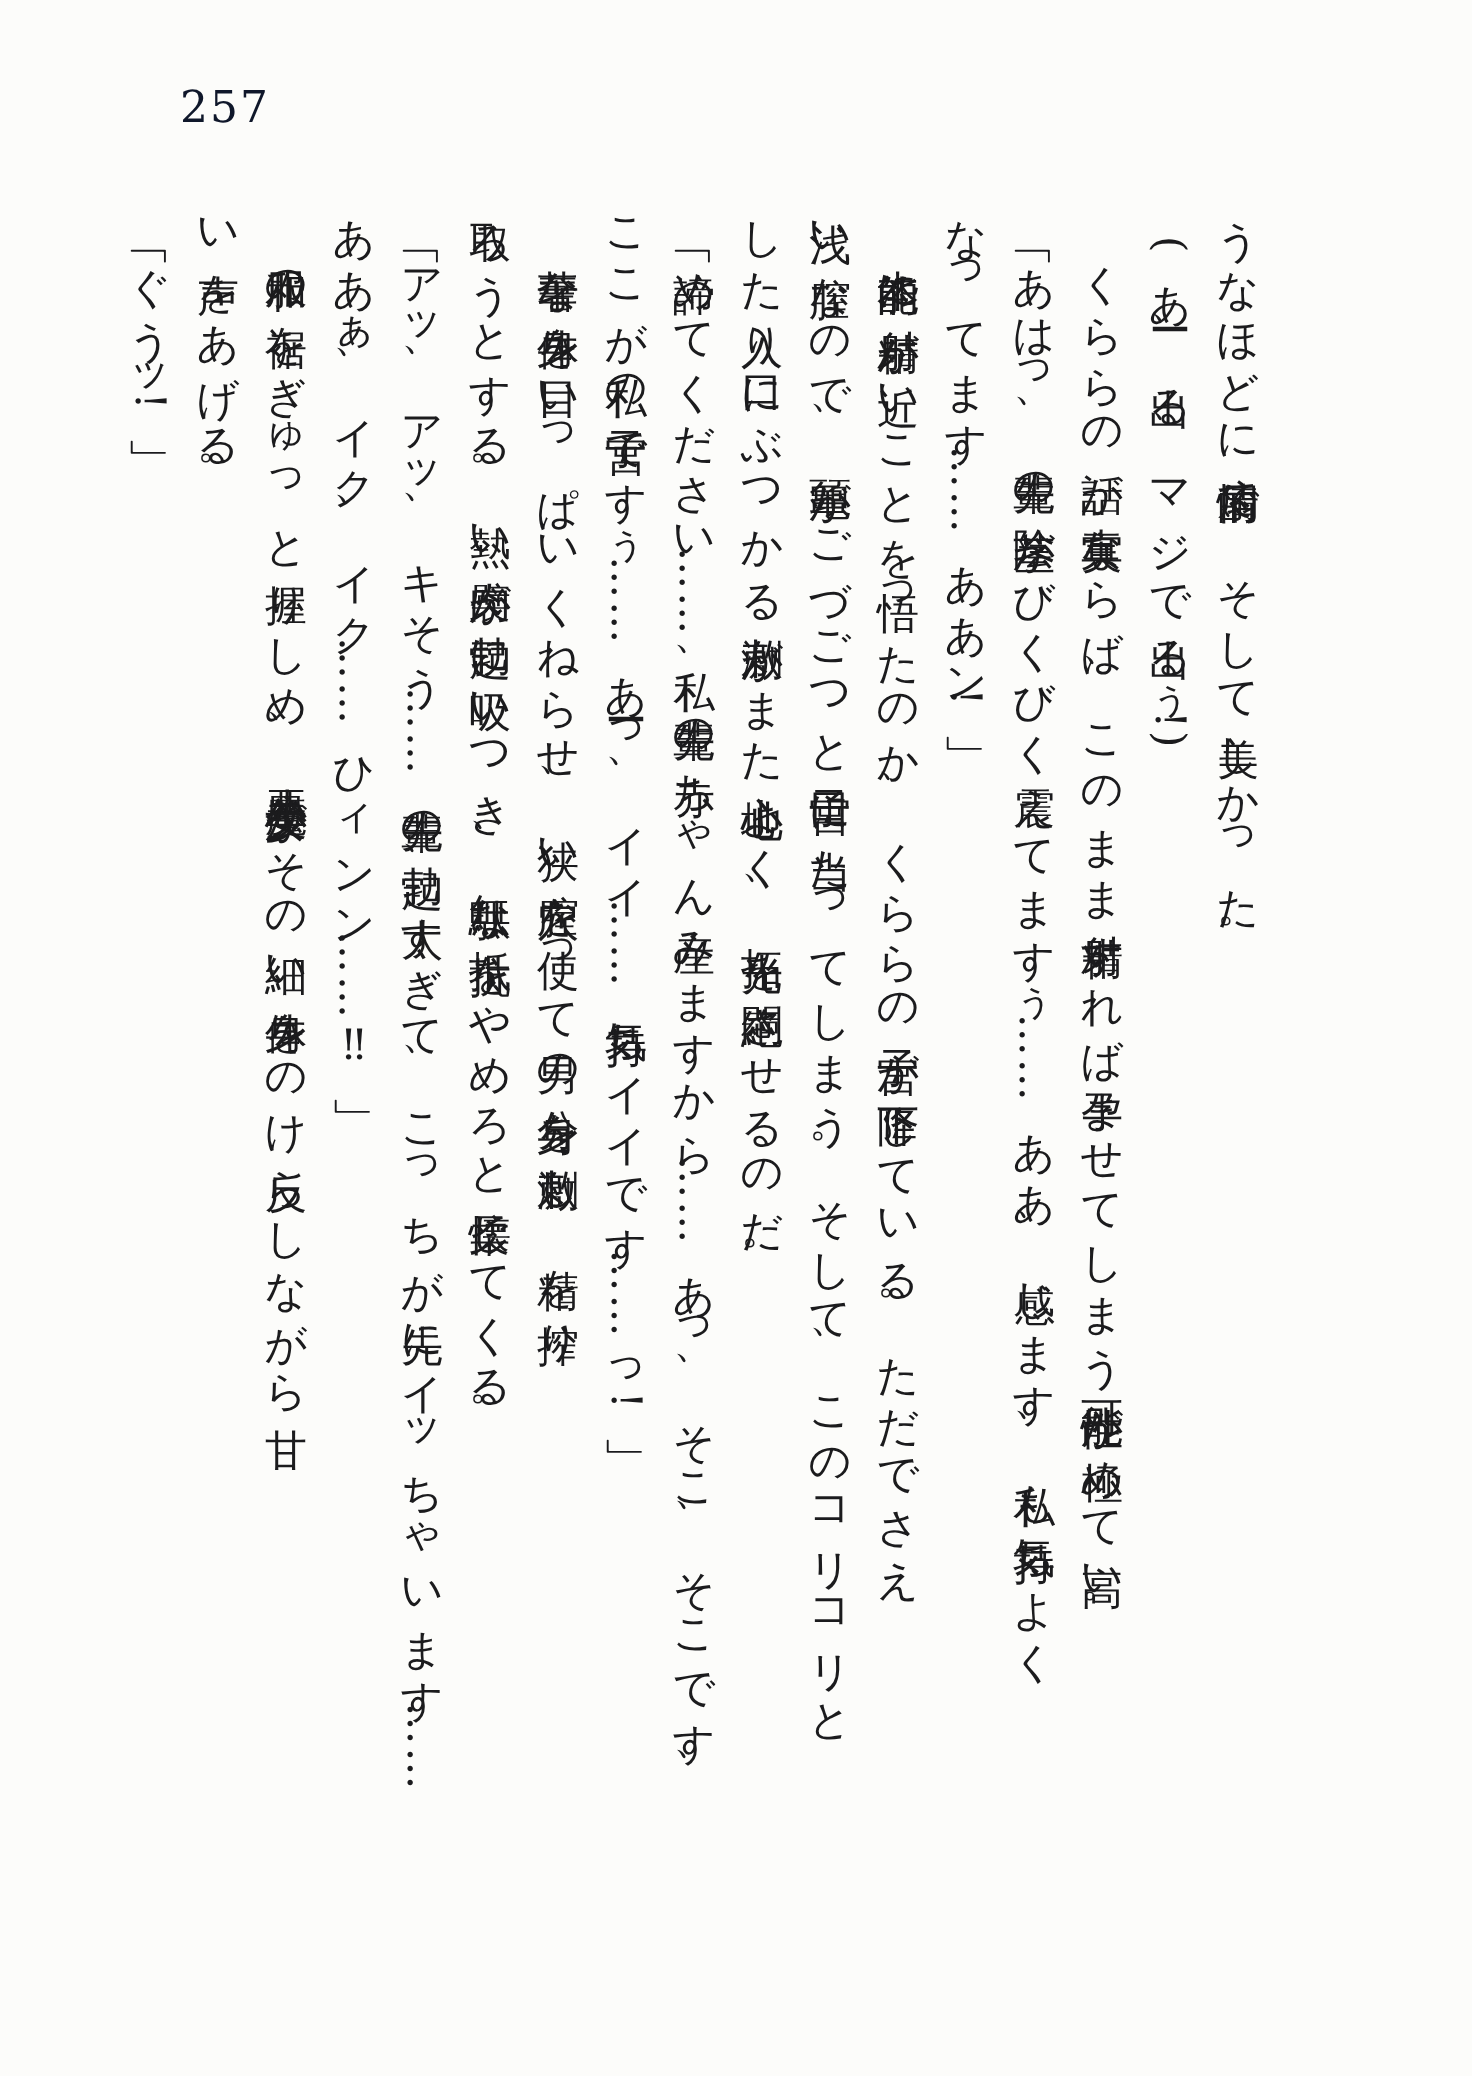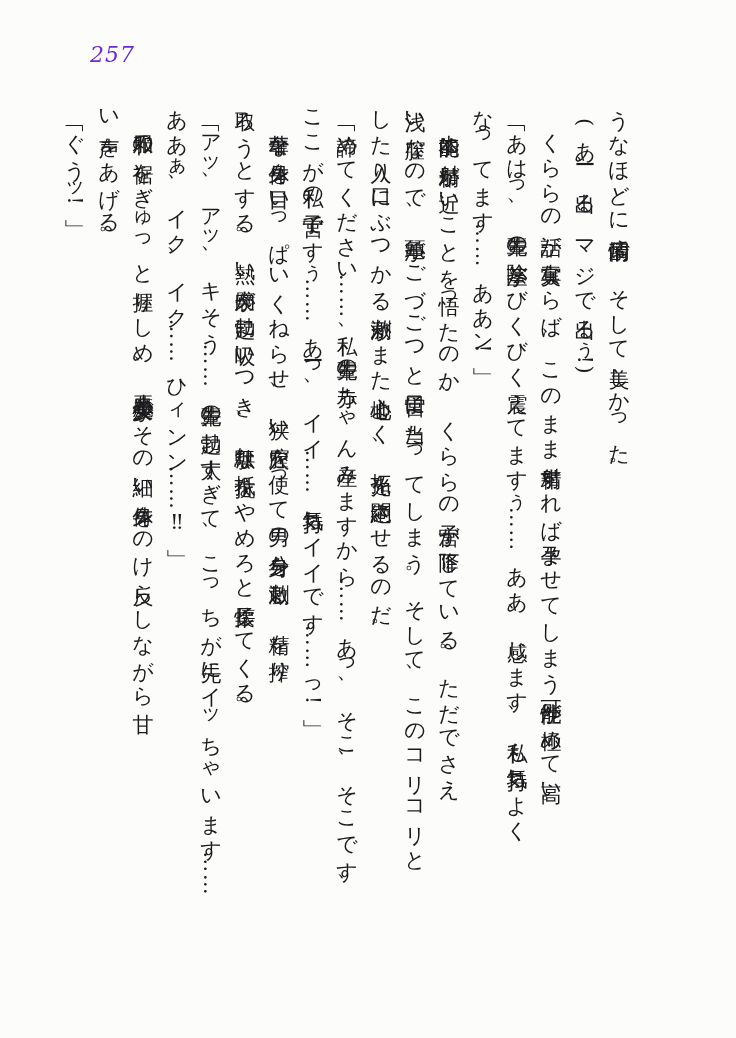--- a/index.html
+++ b/index.html
@@ -18,23 +18,22 @@
   .page {
     position: absolute;
     inset: 0;
     background: #fcfcfa;
   }
   .page-number {
     position: absolute;
     top: 42px;
     left: 90px;
     font-size: 22px;
-    font-style: italic;
     letter-spacing: 1px;
-    color: #6d28d9;
+    color: #0f172a;
   }
   .text-body {
     position: absolute;
     top: 95px;
     right: 100px;
     height: 912px;
     writing-mode: vertical-rl;
     text-orientation: mixed;
     font-size: 21px;
     line-height: 34px;

